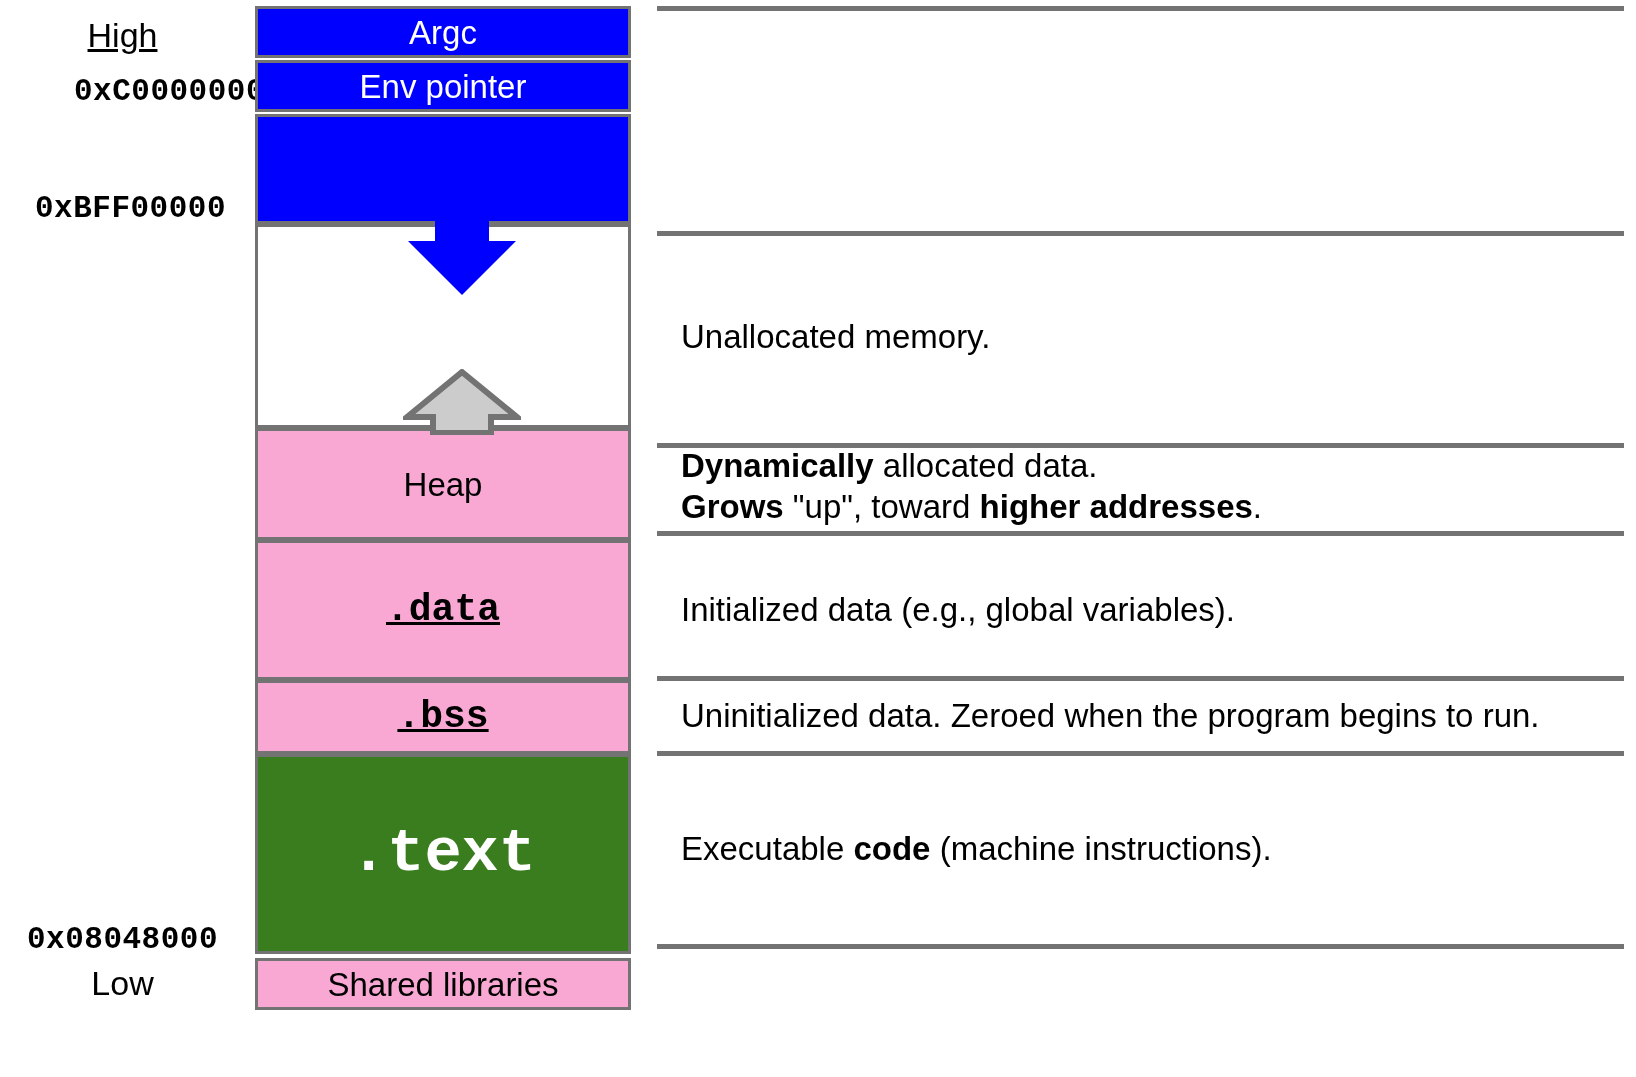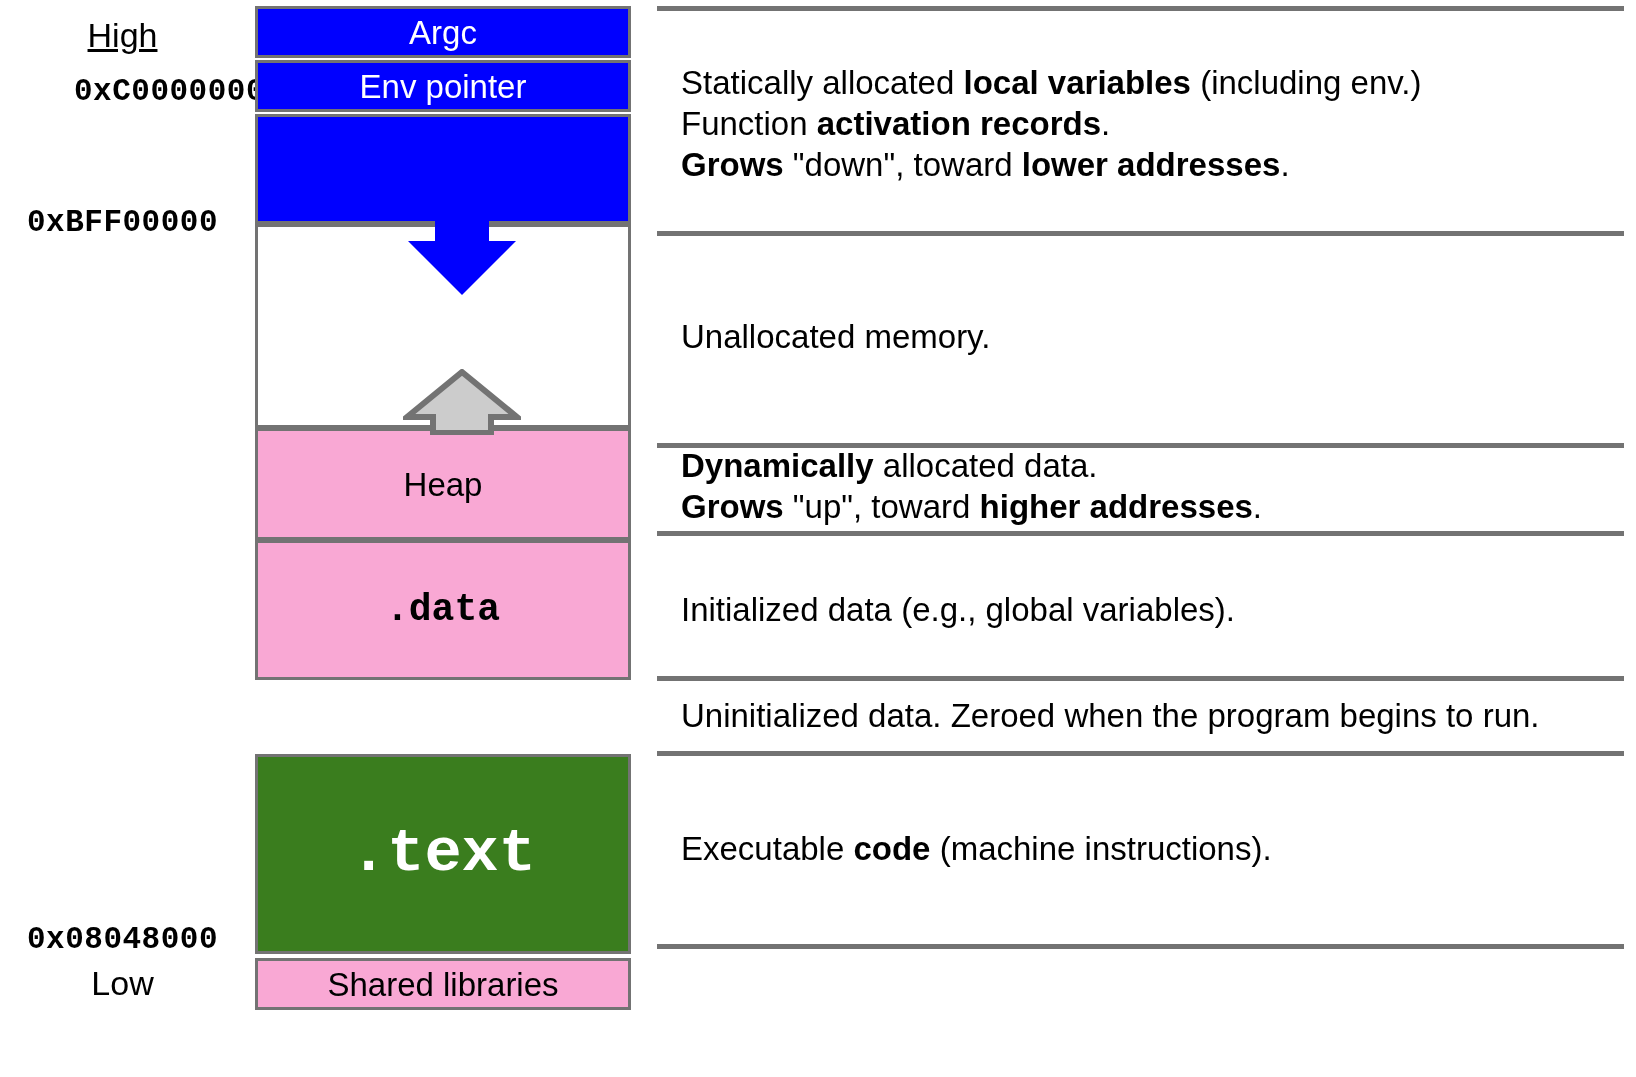--- a/index.html
+++ b/index.html
@@ -66,21 +66,21 @@
   .fill-blue  { background: #0000ff; }
   .fill-gray  { background: #f9a8d4; }
   .fill-green { background: #3a7d1e; }
   .fill-white { background: #ffffff; }
 
   .txt-white { color: #ffffff; }
   .txt-black { color: #000000; }
 
   .lbl-sans-sm  { font-family: "Liberation Sans", sans-serif; font-size: 33px; font-weight: 400; }
   .lbl-sans-big { font-family: "Liberation Sans", sans-serif; font-size: 54px; font-weight: 700; }
-  .lbl-mono     { font-family: "Liberation Mono", "DejaVu Sans Mono", monospace; font-size: 38px; font-weight: 700; }
+  .lbl-mono     { font-family: "Liberation Mono", "DejaVu Sans Mono", monospace; font-size: 38px; font-weight: 700; text-decoration: underline; }
   .lbl-mono-big { font-family: "Liberation Mono", "DejaVu Sans Mono", monospace; font-size: 62px; font-weight: 700; }
 
   
   #arrow-down-stack {
     position: absolute;
     left: 150px;
     top: 0px;
     width: 108px;
     height: 92px;
     z-index: 2;
@@ -121,21 +121,21 @@
     white-space: pre-line;
   }
   .desc-text b { font-weight: 700; }
 </style>
 </head>
 <body>
 
 <div id="address-gutter">
     <div class="addr-label word" style="top: 16px; text-decoration: underline;">High</div>
     <div class="addr-label hex" style="top: 74px; margin-left: 47px;">0xC0000000</div>
-    <div class="addr-label hex" style="top: 205px;">0xBFF00000</div>
+    <div class="addr-label hex" style="top: 191px; padding-left: 8px;">0xBFF00000</div>
     <div class="addr-label hex" style="top: 922px;">0x08048000</div>
     <div class="addr-label word" style="top: 964px;">Low</div>
   </div>
 
 <div id="memory-column">
     <div class="mem-box fill-blue" style="top: 6px; height: 52px;">
       <div class="seg-label txt-white lbl-sans-sm">Argc</div>
     </div>
     <div class="mem-box fill-blue" style="top: 60px; height: 52px;">
       <div class="seg-label txt-white lbl-sans-sm">Env pointer</div>
@@ -148,38 +148,38 @@
     <div class="mem-box fill-white" style="top: 224px; height: 204px;"></div>
     <div class="mem-box fill-gray" style="top: 428px; height: 112px;">
       <div class="seg-label txt-black lbl-sans-sm">Heap</div>
       <div id="arrow-up-heap"><svg viewBox="0 0 118 66" width="118" height="66" preserveAspectRatio="none">
           <polygon points="59,3 114,48 88,48 88,64 30,64 30,48 4,48" fill="#cccccc" stroke="#737373" stroke-width="6" stroke-linejoin="miter"></polygon>
         </svg></div>
     </div>
     <div class="mem-box fill-gray" style="top: 540px; height: 140px;">
       <div class="seg-label txt-black lbl-mono">.data</div>
     </div>
+    <div class="mem-box fill-gray" style="top: 680px; height: 74px;">
+      <div class="seg-label txt-black lbl-mono">.bss</div>
+    </div>
     <div class="mem-box fill-green" style="top: 754px; height: 200px;">
       <div class="seg-label txt-white lbl-mono-big">.text</div>
     </div>
     <div class="mem-box fill-gray" style="top: 958px; height: 52px;">
       <div class="seg-label txt-black lbl-sans-sm">Shared libraries</div>
     </div>
   </div>
 
 <div id="desc-column">
     <div class="divider" style="top: 6px;"></div>
     <div class="divider" style="top: 231px;"></div>
     <div class="divider" style="top: 443px;"></div>
     <div class="divider" style="top: 531px;"></div>
     <div class="divider" style="top: 676px;"></div>
     <div class="divider" style="top: 751px;"></div>
     <div class="divider" style="top: 944px;"></div>
-    <div class="desc-text" style="top: 62px;">Statically allocated <b>local variables</b> (including env.)
-Function <b>activation records</b>.
-<b>Grows</b> "down", toward <b>lower addresses</b>.</div>
     <div class="desc-text" style="top: 316px;">Unallocated memory.</div>
     <div class="desc-text" style="top: 445px;"><b>Dynamically</b> allocated data.
 <b>Grows</b> "up", toward <b>higher addresses</b>.</div>
     <div class="desc-text" style="top: 589px;">Initialized data (e.g., global variables).</div>
     <div class="desc-text" style="top: 695px;">Uninitialized data. Zeroed when the program begins to run.</div>
     <div class="desc-text" style="top: 828px;">Executable <b>code</b> (machine instructions).</div>
   </div>
 
 </body></html>

